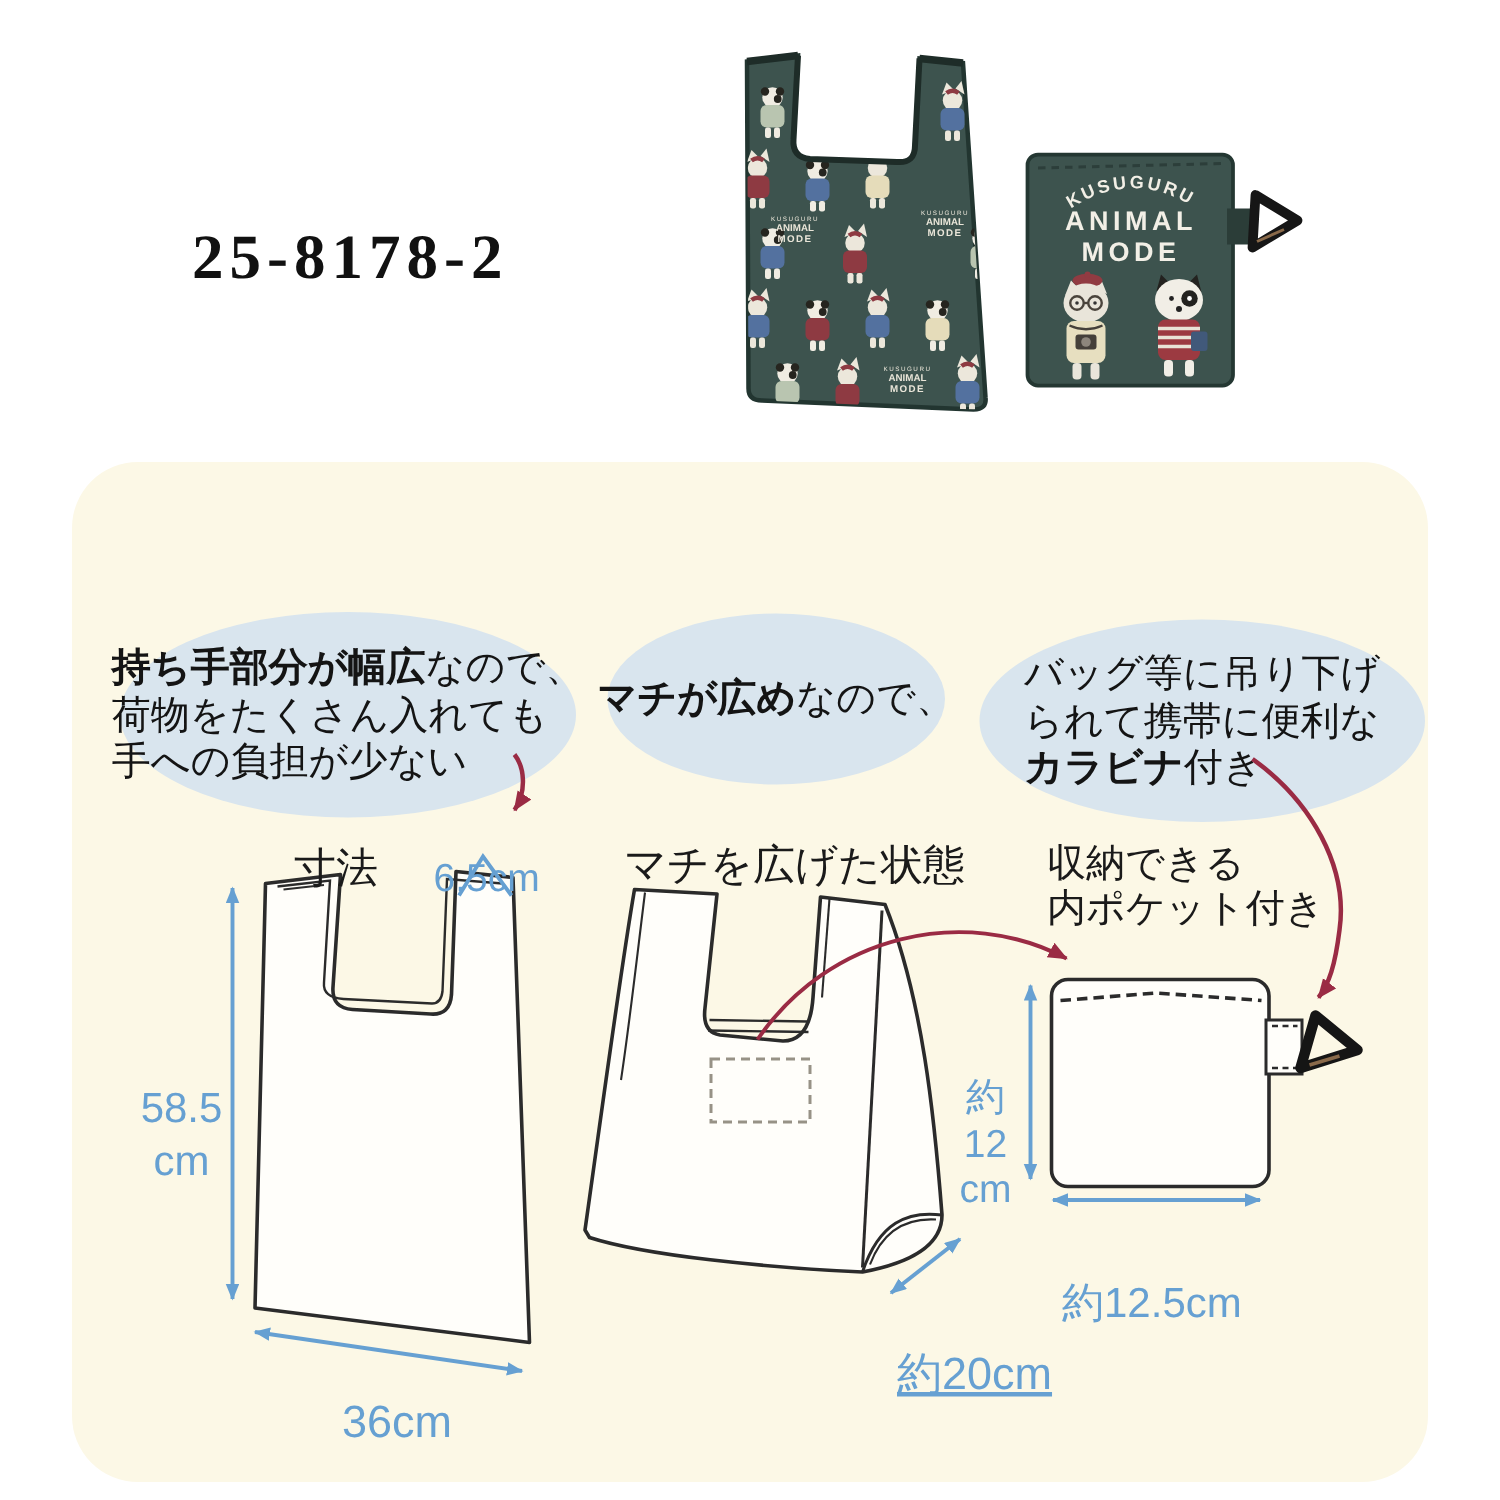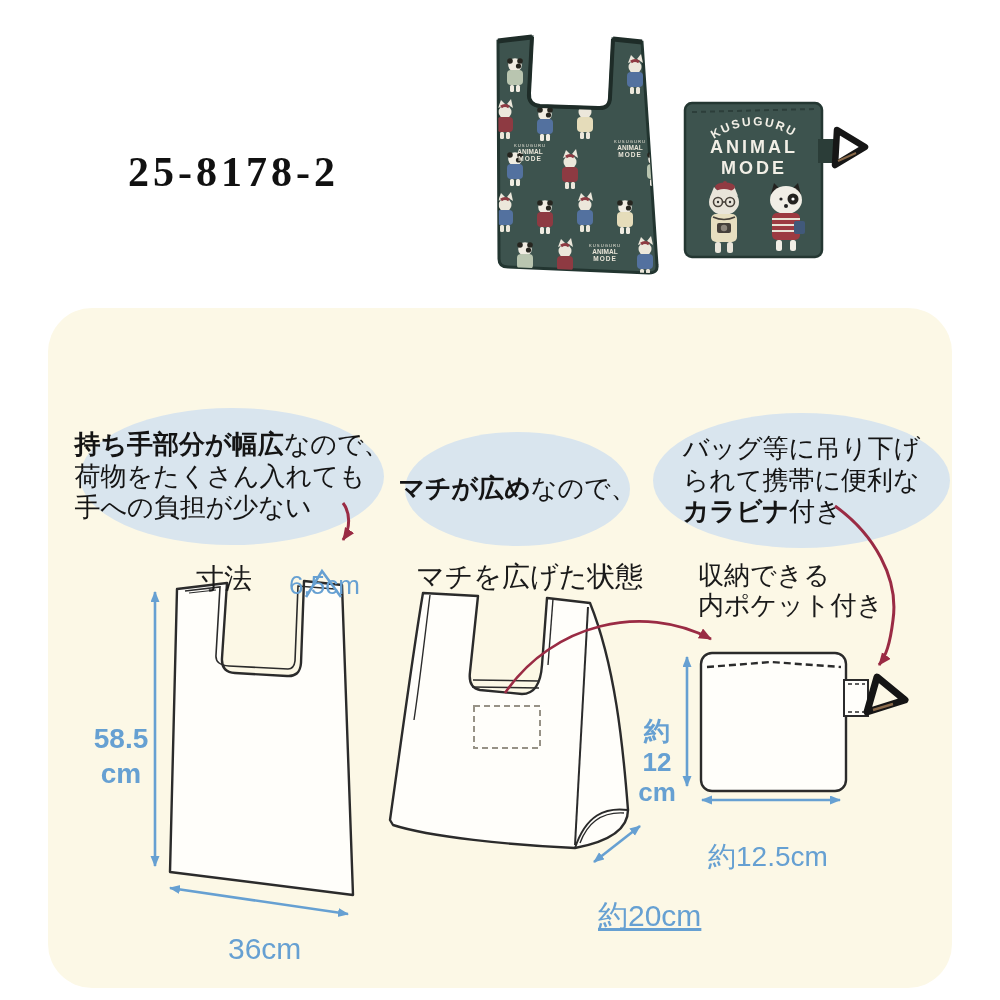--- a/index.html
+++ b/index.html
@@ -18,21 +18,21 @@
 
   .bubble{position:absolute;background:#d9e5ee;border-radius:50%;
     display:flex;align-items:center;justify-content:center;}
   .bubble-text{font-size:26px;line-height:1.22;color:#141414;white-space:nowrap;text-align:left;}
   .bubble-text b{font-weight:bold;}
 
   .overlay{position:absolute;left:0;top:0;width:904px;height:680px;pointer-events:none;}
 
   .dim{position:absolute;color:#66a0d2;white-space:nowrap;margin-top:28px;}
   .note{position:absolute;color:#1a1a1a;white-space:nowrap;}
-  .stack{text-align:center;font-weight:bold;}
+  .stack{text-align:center;}
 </style>
 </head>
 <body>
 
 <div class="page">
 
   <div class="product-code">25-8178-2</div>
 
   <svg class="photo" style="left:470px;top:15px;" width="215" height="265" viewBox="0 0 215 265">
     <defs>
@@ -148,21 +148,21 @@
 
 
     <div class="bubble" style="left:32px;top:100px;width:304px;height:137px;">
       <div class="bubble-text">
         <div><b>持ち手部分が幅広</b><span>なので、</span></div>
         <div>荷物をたくさん入れても</div>
         <div>手への負担が少ない</div>
       </div>
     </div>
 
-    <div class="bubble" style="left:357px;top:124px;width:225px;height:114px;">
+    <div class="bubble" style="left:357px;top:101px;width:225px;height:114px;">
       <div class="bubble-text">
         <div><b>マチが広め</b><span>なので、</span></div>
       </div>
     </div>
 
     <div class="bubble" style="left:605px;top:105px;width:297px;height:135px;">
       <div class="bubble-text">
         <div>バッグ等に吊り下げ</div>
         <div>られて携帯に便利な</div>
         <div><b>カラビナ</b><span>付き</span></div>
@@ -228,16 +228,16 @@
     <div class="note" style="left:368px;top:250px;font-size:28px;">マチを広げた状態</div>
     <div class="dim" style="left:550px;top:560px;font-size:30px;text-decoration:underline;">約20cm</div>
 
     <div class="note" style="left:650px;top:250px;font-size:26px;">収納できる</div>
     <div class="note" style="left:650px;top:280px;font-size:26px;">内ポケット付き</div>
     <div class="dim stack" style="left:586px;top:380px;width:46px;font-size:26px;line-height:1.18;">
       <span style="display:block">約</span>
       <span style="display:block">12</span>
       <span style="display:block">cm</span>
     </div>
-    <div class="dim" style="left:660px;top:502px;font-size:28px;">約12.5cm</div>
+    <div class="dim" style="left:660px;top:514px;font-size:28px;">約12.5cm</div>
 
   </div>
 </div>
 
 </body></html>

